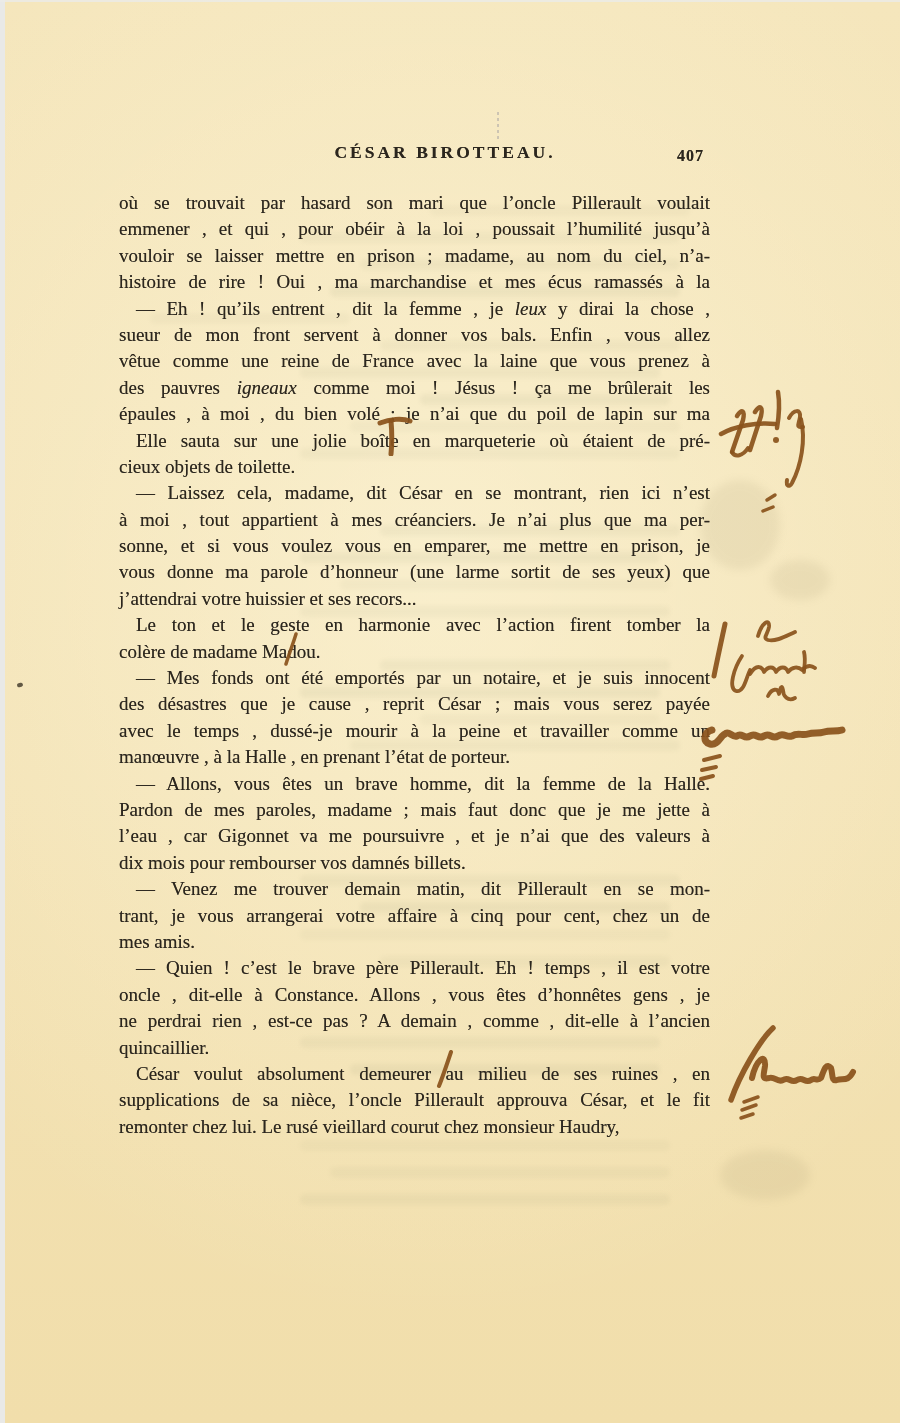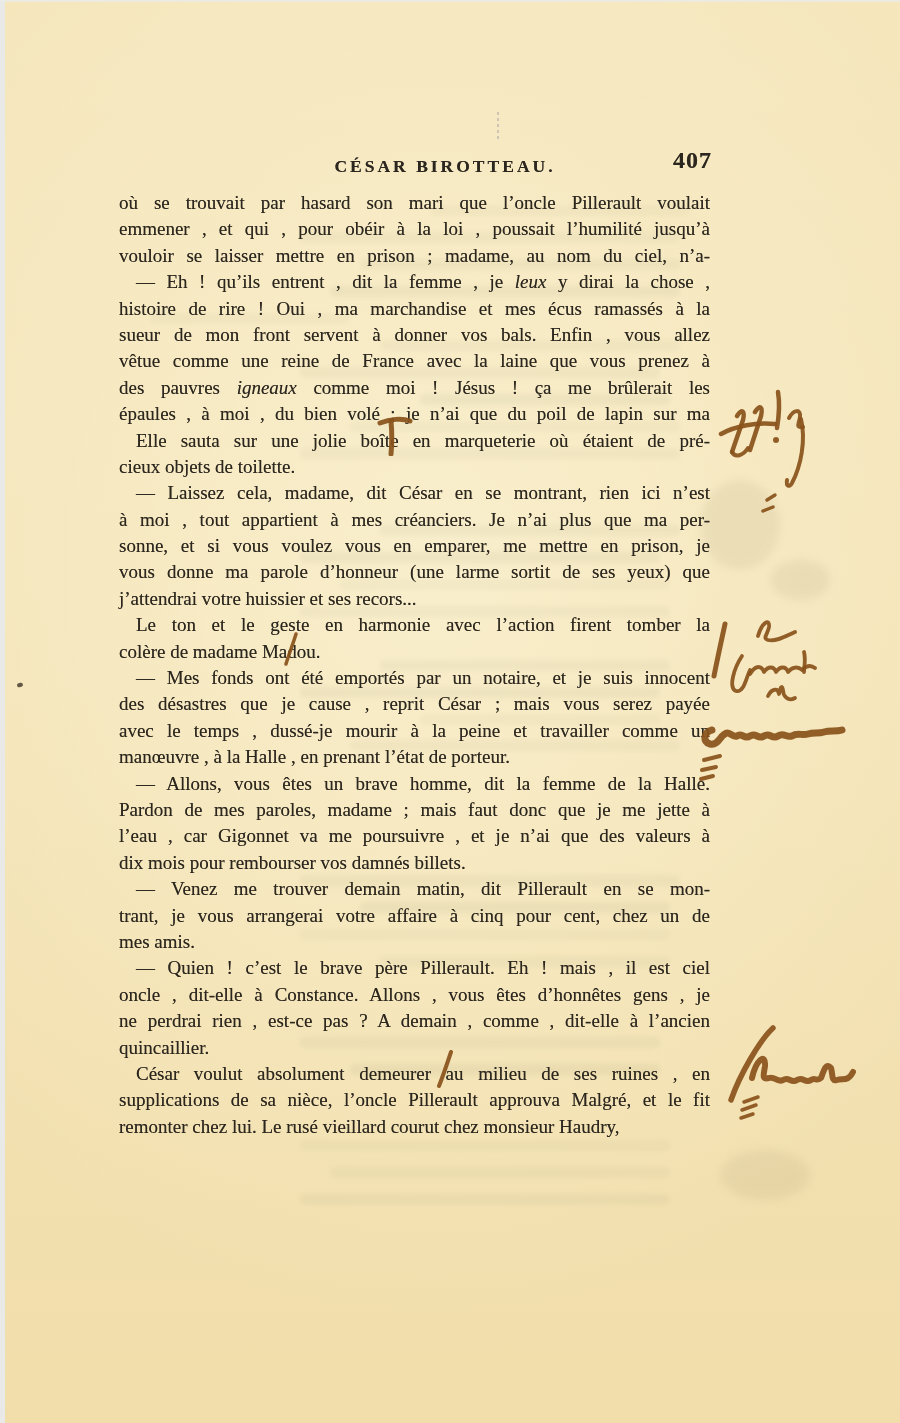--- a/index.html
+++ b/index.html
@@ -16,27 +16,27 @@
       radial-gradient(120% 85% at 48% 40%, rgba(255,250,226,.50) 0%, rgba(255,250,226,0) 62%),
       linear-gradient(to bottom,#f5e6bc 0%,#f3e2b4 55%,#f1deab 100%);
     font-family:"Liberation Serif", serif;
     color:var(--ink);
   }
   .scanner-edge{position:absolute;left:0;top:0;width:5px;height:100%;background:var(--edge);}
   .scanner-edge-top{position:absolute;left:0;top:0;width:100%;height:2px;background:rgba(235,235,233,.8);}
 
   
   .running-head{
-    position:absolute;left:280px;top:156px;width:330px;text-align:center;
+    position:absolute;left:280px;top:142px;width:330px;text-align:center;
     font-size:17.5px;letter-spacing:3px;font-weight:600;
     text-shadow:0 0 .5px rgba(43,38,30,.6);
   }
   .page-number{
-    position:absolute;right:188px;top:147px;
-    font-size:24px;font-weight:700;letter-spacing:1px;
+    position:absolute;right:196px;top:147px;
+    font-size:16px;font-weight:700;letter-spacing:1px;
     text-shadow:0 0 .5px rgba(43,38,30,.6);
   }
 
   
   .text-block{
     position:absolute;left:119px;top:190px;width:591px;
     font-size:19px;line-height:26.4px;
     text-shadow:0 0 .55px rgba(43,38,30,.55);
   }
   .para{margin:0;}
@@ -119,22 +119,22 @@
   <div class="running-head">CÉSAR BIROTTEAU.</div>
   <div class="page-number">407</div>
 
   <main class="text-block" id="text-block">
       <div class="para">
         <div class="line">où se trouvait par hasard son mari que l’oncle Pillerault voulait</div>
         <div class="line">emmener , et qui , pour obéir à la loi , poussait l’humilité jusqu’à</div>
         <div class="line">vouloir se laisser mettre en prison ; madame, au nom du ciel, n’a-</div>
       </div>
       <div class="para">
+        <div class="line">histoire de rire ! Oui , ma marchandise et mes écus ramassés à la</div>
         <div class="line ind">— Eh ! qu’ils entrent , dit la femme , je <i>leux</i> y dirai la chose ,</div>
-        <div class="line">histoire de rire ! Oui , ma marchandise et mes écus ramassés à la</div>
         <div class="line">sueur de mon front servent à donner vos bals. Enfin , vous allez</div>
         <div class="line">vêtue comme une reine de France avec la laine que vous prenez à</div>
         <div class="line">des pauvres <i>igneaux</i> comme moi ! Jésus ! ça me brûlerait les</div>
         <div class="line">épaules , à moi , du bien volé ; je n’ai que du poil de lapin sur ma</div>
       </div>
       <div class="para">
         <div class="line ind">Elle sauta sur une jolie boîte en marqueterie où étaient de pré-</div>
         <div class="line last">cieux objets de toilette.</div>
       </div>
       <div class="para">
@@ -159,28 +159,28 @@
         <div class="line">Pardon de mes paroles, madame ; mais faut donc que je me jette à</div>
         <div class="line">l’eau , car Gigonnet va me poursuivre , et je n’ai que des valeurs à</div>
         <div class="line last">dix mois pour rembourser vos damnés billets.</div>
       </div>
       <div class="para">
         <div class="line ind">— Venez me trouver demain matin, dit Pillerault en se mon-</div>
         <div class="line">trant, je vous arrangerai votre affaire à cinq pour cent, chez un de</div>
         <div class="line last">mes amis.</div>
       </div>
       <div class="para">
-        <div class="line ind">— Quien ! c’est le brave père Pillerault. Eh ! mais , il est ciel</div>
+        <div class="line ind">— Quien ! c’est le brave père Pillerault. Eh ! temps , il est votre</div>
         <div class="line">oncle , dit-elle à Constance. Allons , vous êtes d’honnêtes gens , je</div>
         <div class="line">ne perdrai rien , est-ce pas ? A demain , comme , dit-elle à l’ancien</div>
         <div class="line last">quincaillier.</div>
       </div>
       <div class="para">
         <div class="line ind">César voulut absolument demeurer au milieu de ses ruines , en</div>
-        <div class="line">supplications de sa nièce, l’oncle Pillerault approuva Malgré, et le fit</div>
+        <div class="line">supplications de sa nièce, l’oncle Pillerault approuva César, et le fit</div>
         <div class="line last">remonter chez lui. Le rusé vieillard courut chez monsieur Haudry,</div>
       </div>
     </main>
 
   <svg class="annot" style="left:715px;top:378px" width="100" height="145" viewBox="0 0 100 145" aria-label="H ! y">
     <path d="M22,38 C27,30 30,33 28,42 L17,74" stroke-width="4.5"></path>
     <path d="M40,34 C45,26 48,29 46,38 L35,72" stroke-width="4.5"></path>
     <path d="M6,56 C20,48 42,44 60,46" stroke-width="4.5"></path>
     <path d="M17,74 C20,80 28,78 33,70" stroke-width="4"></path>
     <path d="M63,14 C65,26 64,38 62,50" stroke-width="4.5"></path>

